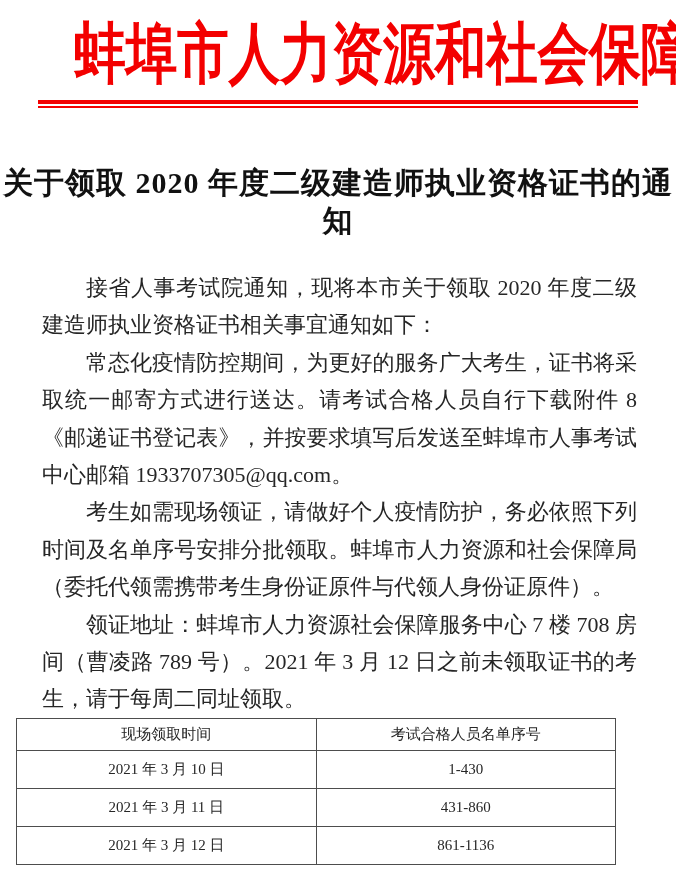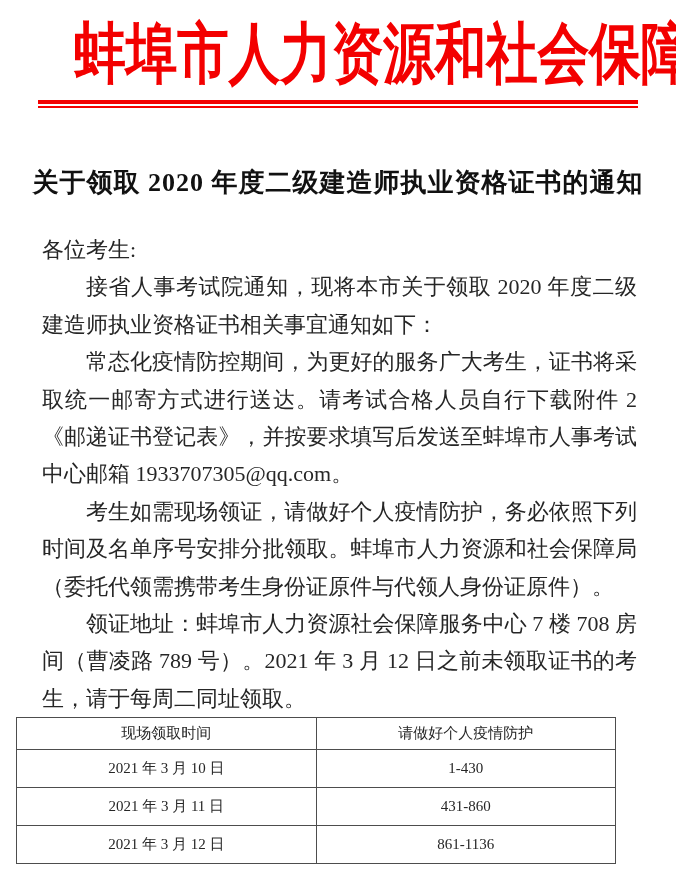--- a/index.html
+++ b/index.html
@@ -41,21 +41,21 @@
     margin: 2px 38px 0 38px;
     height: 2px;               
     border-top: 4px solid #f30000;
     border-bottom: 2px solid #f30000;
   }
 
   
   .notice-title {
     margin-top: 56px;
     text-align: center;
-    font-size: 26px;
+    font-size: 30px;
     line-height: 38px;
     font-weight: bold;
     color: #111111;
     letter-spacing: 1px;
   }
 
   
   .notice-body {
     margin: 29px 39px 0 42px;
     font-size: 22px;
@@ -103,36 +103,35 @@
 <div class="page">
 
   <div class="agency-header">
     <div class="agency-title">蚌埠市人力资源和社会保障局</div>
     <div class="header-divider"></div>
   </div>
 
   <div class="notice-title">关于领取 2020 年度二级建造师执业资格证书的通知</div>
 
   <div class="notice-body">
-    <p>各位考生:</p>
     <p class="indent">接省人事考试院通知，现将本市关于领取 2020 年度二级建造师执业资格证书相关事宜通知如下：</p>
-    <p class="indent">常态化疫情防控期间，为更好的服务广大考生，证书将采取统一邮寄方式进行送达。请考试合格人员自行下载附件 2《邮递证书登记表》，并按要求填写后发送至蚌埠市人事考试中心邮箱 1933707305@qq.com。</p>
+    <p class="indent">常态化疫情防控期间，为更好的服务广大考生，证书将采取统一邮寄方式进行送达。请考试合格人员自行下载附件 8《邮递证书登记表》，并按要求填写后发送至蚌埠市人事考试中心邮箱 1933707305@qq.com。</p>
     <p class="indent">考生如需现场领证，请做好个人疫情防护，务必依照下列时间及名单序号安排分批领取。蚌埠市人力资源和社会保障局（委托代领需携带考生身份证原件与代领人身份证原件）。</p>
     <p class="indent">领证地址：蚌埠市人力资源社会保障服务中心 7 楼 708 房间（曹凌路 789 号）。2021 年 3 月 12 日之前未领取证书的考生，请于每周二同址领取。</p>
   </div>
 
   <table class="pickup-table">
     <colgroup>
       <col class="c1">
       <col class="c2">
     </colgroup>
     <thead>
       <tr>
         <th>现场领取时间</th>
-        <th>请做好个人疫情防护</th>
+        <th>考试合格人员名单序号</th>
       </tr>
     </thead>
     <tbody>
       <tr>
         <td>2021 年 3 月 10 日</td>
         <td>1-430</td>
       </tr>
       <tr>
         <td>2021 年 3 月 11 日</td>
         <td>431-860</td>

